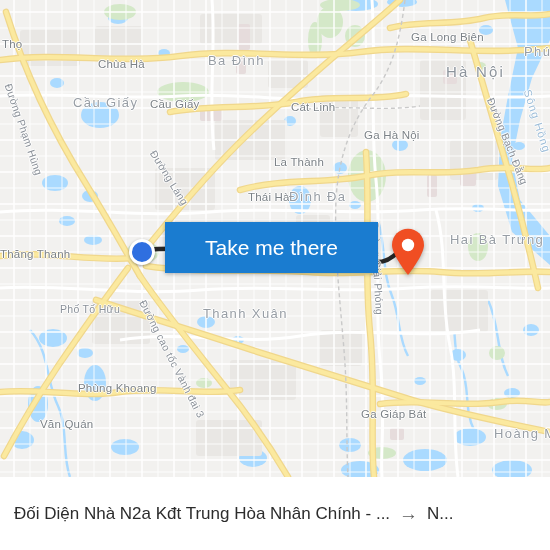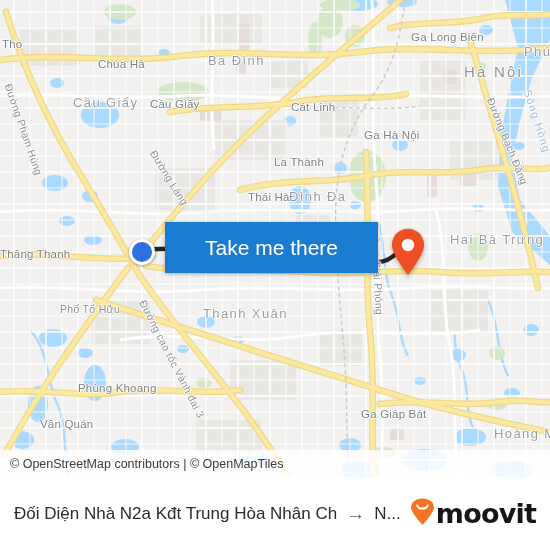--- a/index.html
+++ b/index.html
@@ -385,21 +385,21 @@
 
     <div id="labels-h">
         <div class="map-label lbl-place" style="left: 2px; top: 38px;">Thọ</div>
         <div class="map-label lbl-place" style="left: 98px; top: 58px;">Chùa Hà</div>
         <div class="map-label lbl-district" style="left: 208px; top: 53px;">Ba Đình</div>
         <div class="map-label lbl-place" style="left: 411px; top: 31px;">Ga Long Biên</div>
         <div class="map-label lbl-district" style="left: 524px; top: 44px;">Phú V</div>
         <div class="map-label lbl-district" style="left: 73px; top: 95px;">Cầu Giấy</div>
         <div class="map-label lbl-place" style="left: 150px; top: 98px;">Cầu Giấy</div>
         <div class="map-label lbl-place" style="left: 291px; top: 101px;">Cát Linh</div>
-        <div class="map-label lbl-city" style="left: 464px; top: 63px; text-align: right;">Hà Nội</div>
+        <div class="map-label lbl-city" style="left: 446px; top: 63px; text-align: right;">Hà Nội</div>
         <div class="map-label lbl-place" style="left: 364px; top: 129px;">Ga Hà Nội</div>
         <div class="map-label lbl-place" style="left: 274px; top: 156px;">La Thành</div>
         <div class="map-label lbl-place" style="left: 248px; top: 191px;">Thái Hà</div>
         <div class="map-label lbl-district" style="left: 289px; top: 189px;">Đình Đa</div>
         <div class="map-label lbl-place" style="left: 0px; top: 248px;">Thăng Thanh</div>
         <div class="map-label lbl-district" style="left: 450px; top: 232px;">Hai Bà Trưng</div>
         <div class="map-label lbl-district" style="left: 203px; top: 306px;">Thanh Xuân</div>
         <div class="map-label lbl-road" style="left: 60px; top: 303px;">Phố Tố Hữu</div>
         <div class="map-label lbl-place" style="left: 78px; top: 382px;">Phùng Khoang</div>
         <div class="map-label lbl-place" style="left: 40px; top: 418px;">Văn Quán</div>
@@ -421,35 +421,22 @@
     <div id="dest-marker">
       <svg width="36" height="48" viewBox="0 0 36 48">
         <path d="M18 47 C18 47 34 27 34 17 C34 7.6 26.8 0.8 18 0.8
                  C9.2 0.8 2 7.6 2 17 C2 27 18 47 18 47 Z" fill="#f04e23"></path>
         <circle cx="18" cy="17" r="6.2" fill="#ffffff"></circle>
       </svg>
     </div>
 
     <button id="cta-button">Take me there</button>
 
-    <div id="attribution">
-      <span class="attr-text">© OpenStreetMap contributors | © OpenMapTiles</span>
-    </div>
   </div>
 
   <div id="footer">
     <span id="trip-origin">Đối Diện Nhà N2a Kđt Trung Hòa Nhân Chính - ...</span>
     <span id="trip-arrow">→</span>
     <span id="trip-dest">N...</span>
 
-    <div id="moovit-logo">
-      <span>
-        <svg width="25" height="28" viewBox="0 0 25 28">
-          <path d="M12.5 27 C12.5 27 24 14.5 24 9.6 C24 4.1 18.8 0.4 12.5 0.4
-                   C6.2 0.4 1 4.1 1 9.6 C1 14.5 12.5 27 12.5 27 Z" fill="#f57421"></path>
-          <path d="M7.2 7.6 C8.6 11.6 16.2 11.6 17.6 7.6" fill="none" stroke="#ffffff" stroke-width="2.1" stroke-linecap="round"></path>
-        </svg>
-      </span>
-      <span id="moovit-wordmark">moovit</span>
-    </div>
   </div>
 
 </div>
 
 </body></html>

